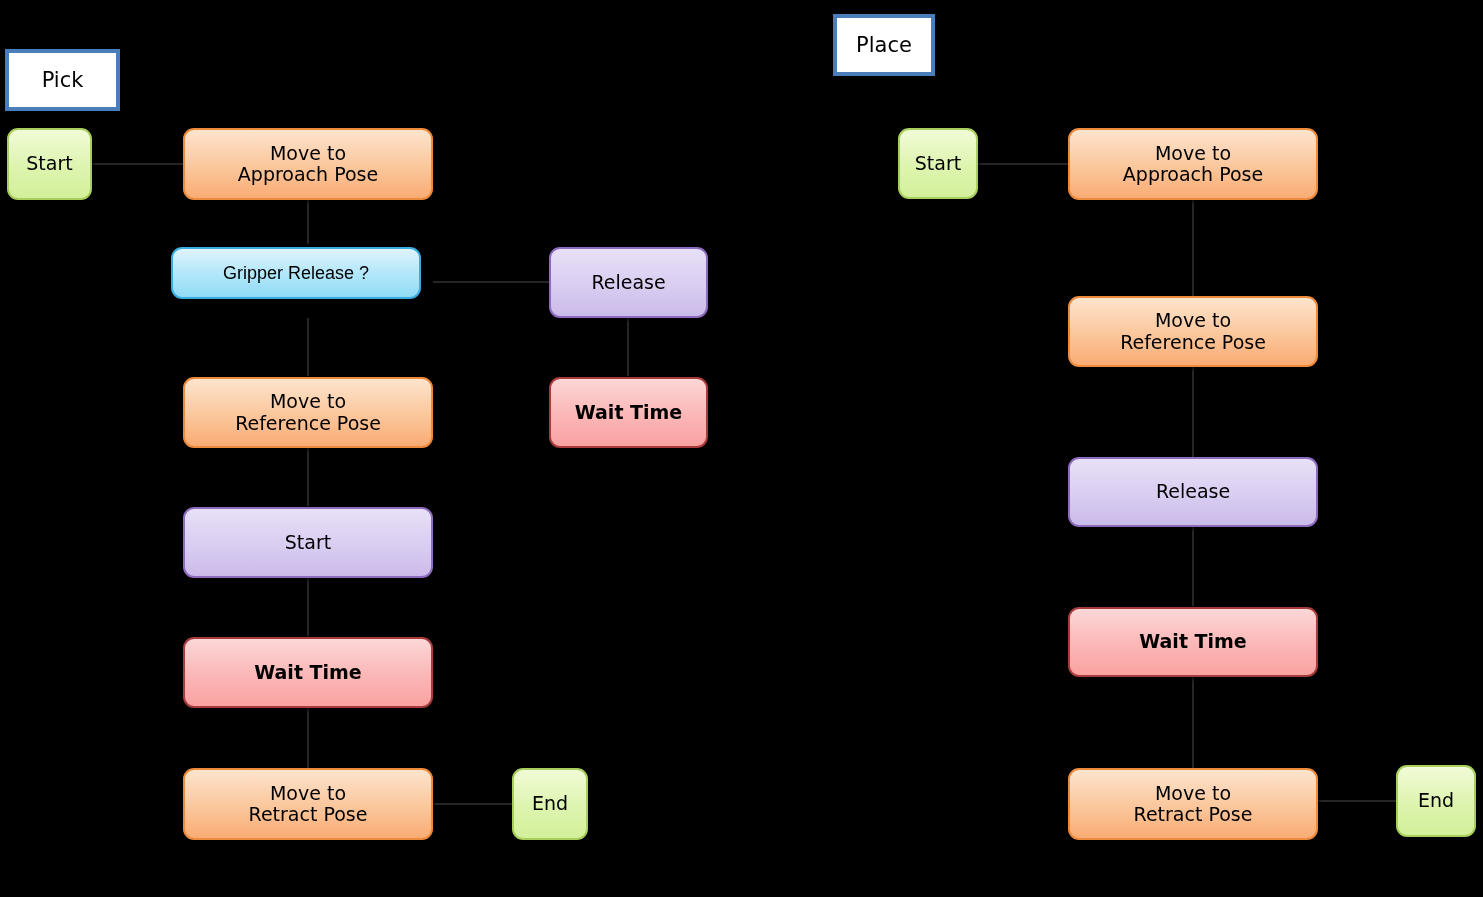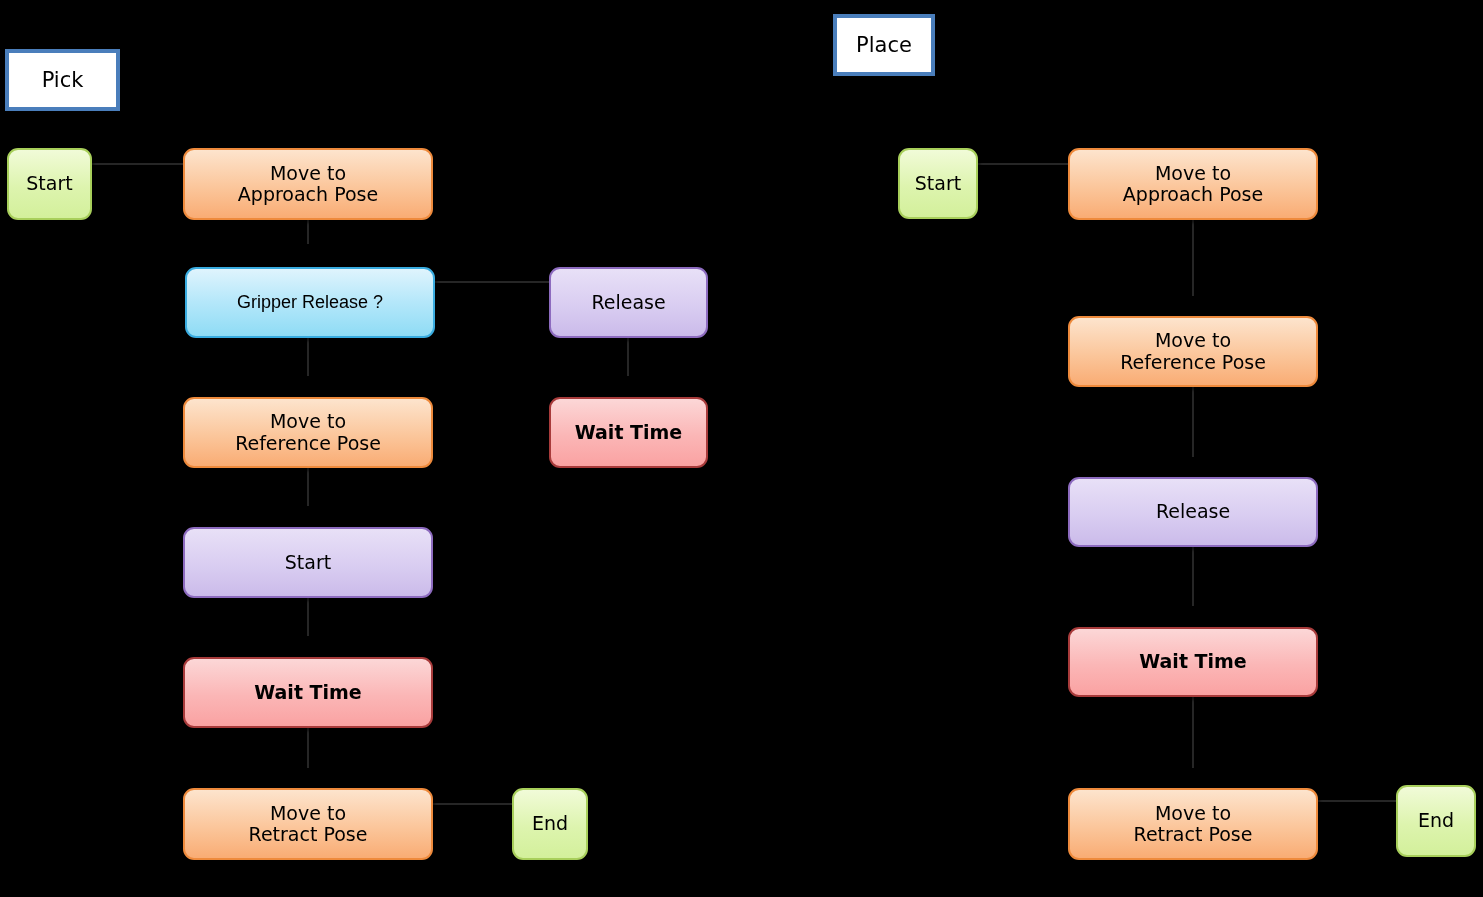--- a/index.html
+++ b/index.html
@@ -10,21 +10,21 @@
   
   .hdr{position:absolute;background:#ffffff;border:4px solid #4A7EBB;
        display:flex;align-items:center;justify-content:center;
        color:#000;font-size:21px;box-sizing:border-box;}
 
   
   .node{position:absolute;box-sizing:border-box;border-radius:11px;
         display:flex;align-items:center;justify-content:center;
         text-align:center;color:#000;font-size:19px;line-height:1.12;
         border-width:2px;border-style:solid;
-        box-shadow:2px 3px 3px rgba(0,0,0,0.55);margin-top:20px;}
+        box-shadow:2px 3px 3px rgba(0,0,0,0.55);}
   .node .lbl{white-space:pre-line;padding:0 6px;}
 
   
   .n-green{background:linear-gradient(180deg,#f1fbd8 0%,#ddf4ae 55%,#d3f09b 100%);
            border-color:#a8cf5b;}
   
   .n-orange{background:linear-gradient(180deg,#fde4cd 0%,#fbc69b 55%,#f9ac74 100%);
             border-color:#ee8a3c;text-align:center;}
   
   .n-cyan{background:linear-gradient(180deg,#dff4fd 0%,#b4e7fa 50%,#8fdcf5 100%);
@@ -63,21 +63,21 @@
 
   <div class="node n-green" style="left:7px;top:128px;width:85px;height:72px;">
     <span class="lbl">Start</span>
   </div>
 
   <div class="node n-orange" style="left:183px;top:128px;width:250px;height:72px;">
     <span class="lbl">Move to
 Approach Pose</span>
   </div>
 
-  <div class="node n-cyan f-alt" style="left:185px;top:247px;width:250px;height:71px;">
+  <div class="node n-cyan f-alt" style="left:171px;top:247px;width:250px;height:52px;">
     <span class="lbl">Gripper Release ?</span>
   </div>
 
   <div class="node n-purple" style="left:549px;top:247px;width:159px;height:71px;">
     <span class="lbl">Release</span>
   </div>
 
   <div class="node n-pink" style="left:549px;top:377px;width:159px;height:71px;">
     <span class="lbl">Wait Time</span>
   </div>

